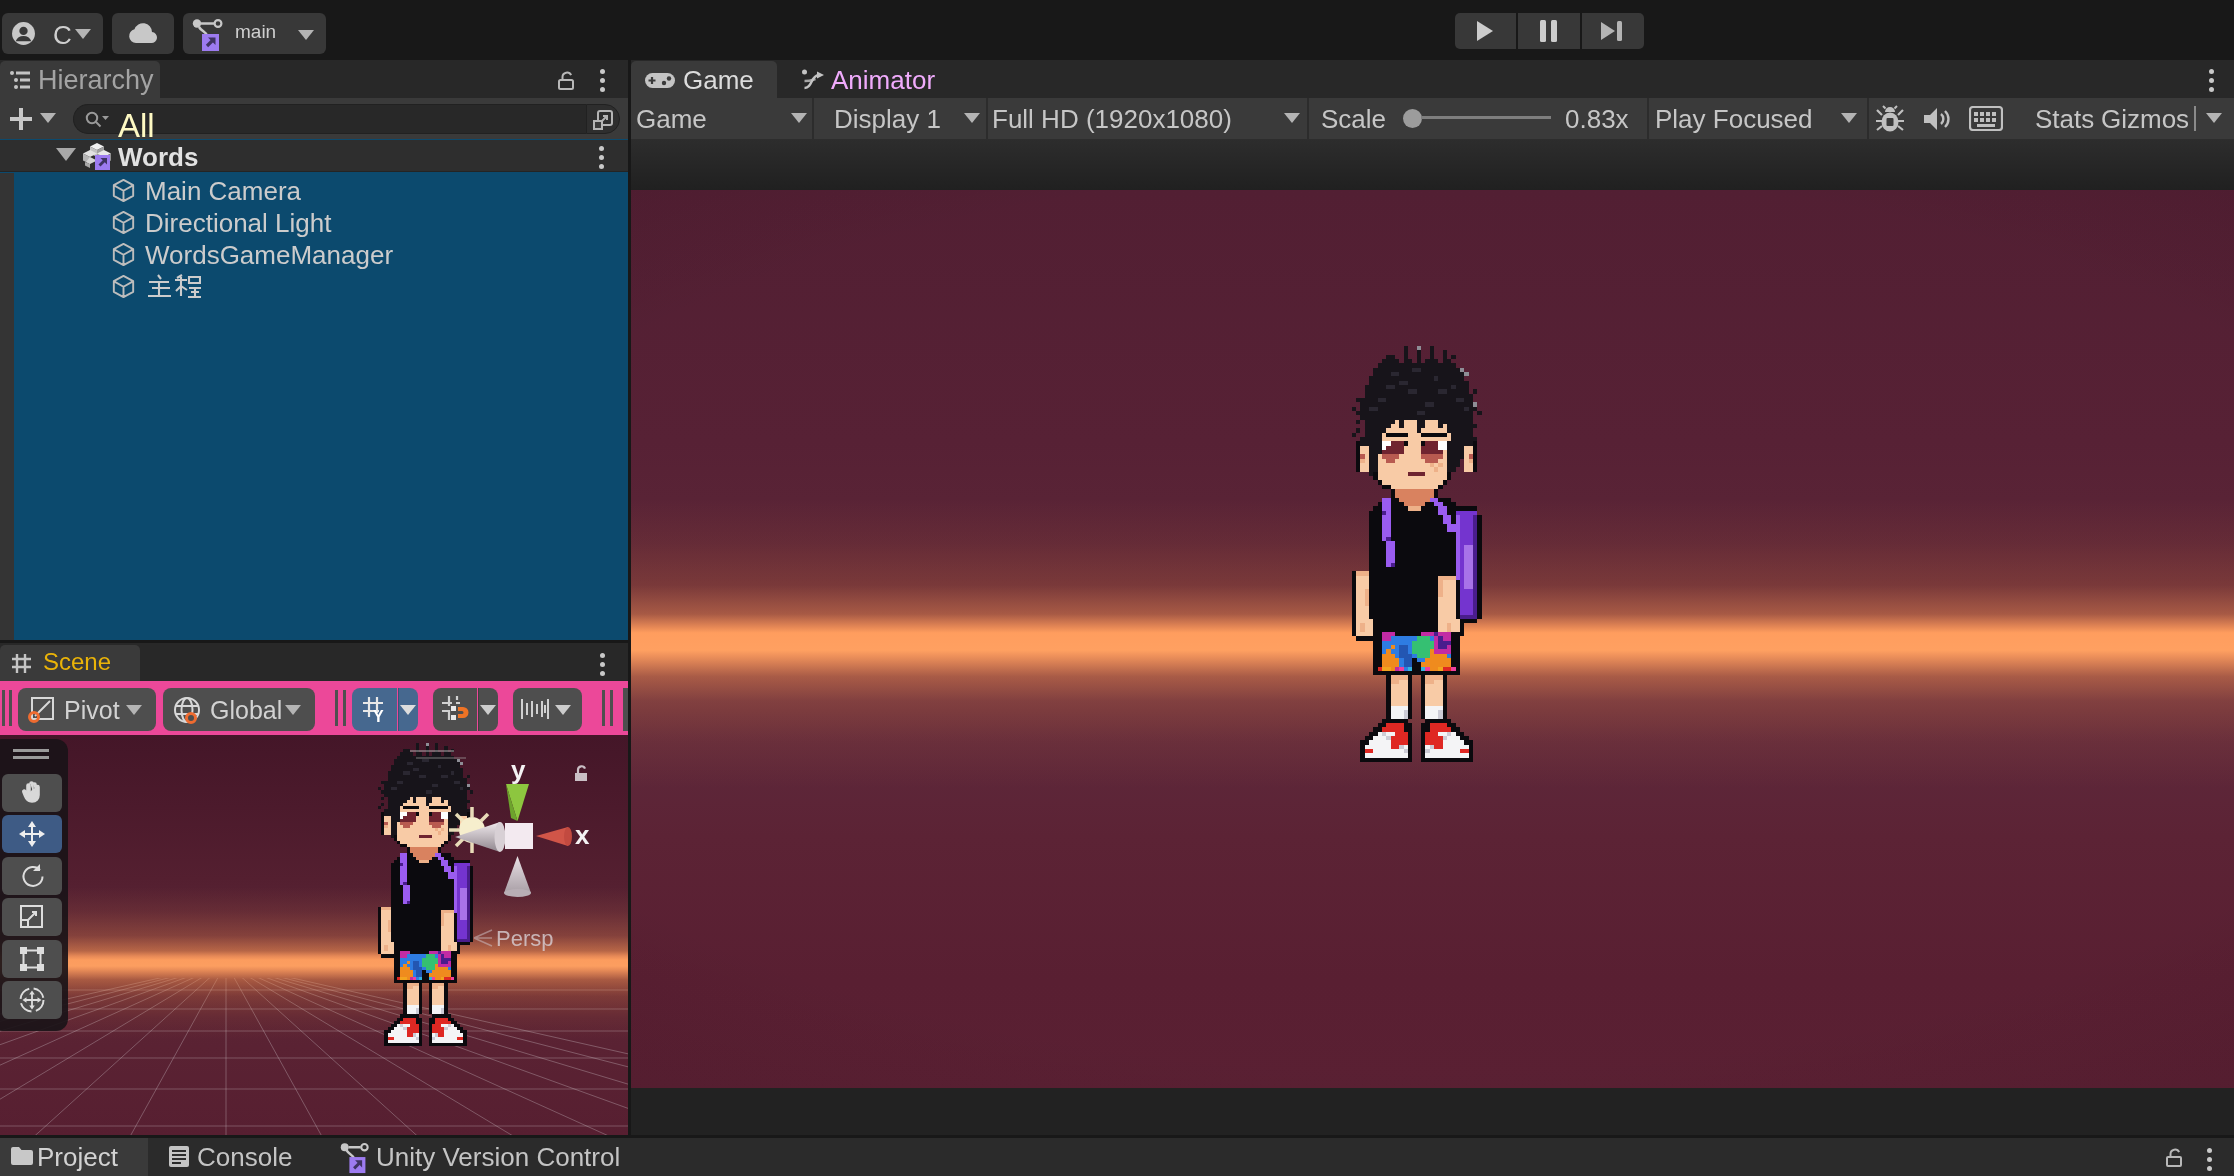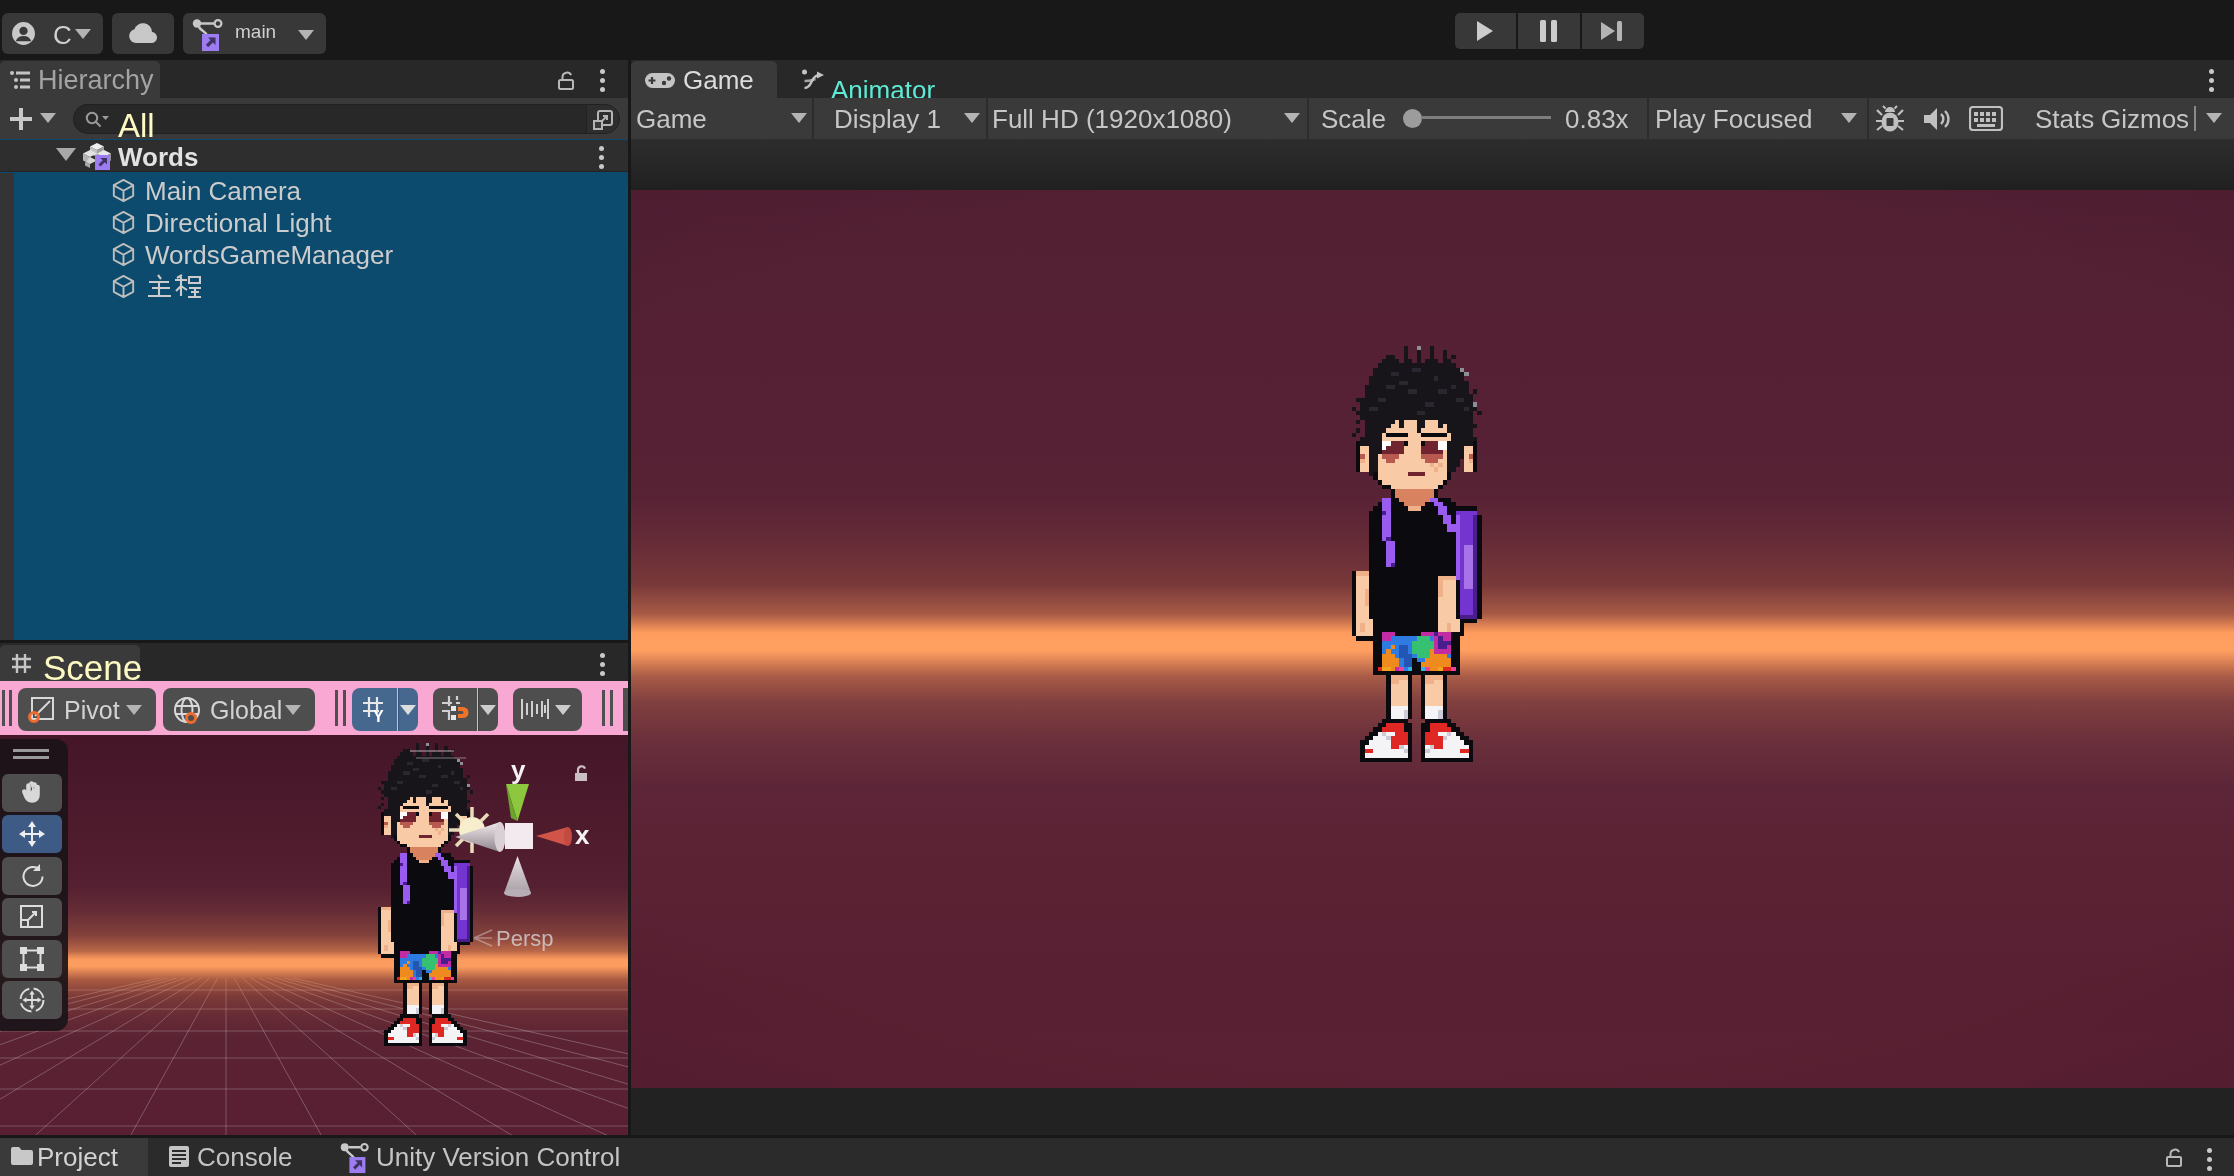--- a/index.html
+++ b/index.html
@@ -195,30 +195,30 @@
 </div>
 
 <div class="abs" style="left:0;top:640px;width:628px;height:495px;background:#282828">
   <div class="abs" style="left:0;top:0;width:628px;height:3px;background:#181818"></div>
 
   <div class="abs" style="left:0;top:3px;width:628px;height:38px;background:#282828">
     <div class="abs" style="left:0;top:2px;width:140px;height:36px;background:#3a3a3a;border-radius:5px 5px 0 0">
       <svg class="abs" style="left:10px;top:7px" width="23" height="23" viewBox="0 0 23 23">
         <path d="M7 2v19M15 2v19M2 7h19M2 15h19" stroke="#c4c4c4" stroke-width="2.4"></path>
       </svg>
-      <span class="txt" style="left:43px;top:3px;font-size:35px;color:#fef9c3">Scene</span>
+      <span class="txt" style="left:43px;top:3px;font-size:24px;color:#eab308">Scene</span>
     </div>
     <div class="kebab abs" style="left:600px;top:10px">
         <i></i>
         <i></i>
         <i></i>
       </div>
   </div>
 
-  <div class="abs" style="left:0;top:41px;width:628px;height:54px;background:#f9a8d4">
+  <div class="abs" style="left:0;top:41px;width:628px;height:54px;background:#ec4899">
     <div class="abs" style="left:2px;top:9px;width:3px;height:36px;background:#4f4f4f"></div>
     <div class="abs" style="left:9px;top:9px;width:3px;height:36px;background:#4f4f4f"></div>
     <div class="abs" style="left:18px;top:7px;width:138px;height:43px;background:#4e4e4e;border-radius:8px">
       <svg class="abs" style="left:10px;top:8px" width="28" height="28" viewBox="0 0 28 28">
         <rect x="4" y="2" width="21" height="21" fill="none" stroke="#d8d8d8" stroke-width="2"></rect>
         <path d="M7 20L22 5" stroke="#d8d8d8" stroke-width="2"></path>
         <circle cx="6" cy="21" r="4.5" fill="none" stroke="#ee6b30" stroke-width="3"></circle>
       </svg>
       <span class="txt" style="left:46px;top:8px;font-size:25px;color:#d2d2d2">Pivot</span>
       <span class="caret" style="left:108px;top:17px"></span>
@@ -430,21 +430,21 @@
           <circle cx="24" cy="5.5" r="2.2" fill="#3a3a3a"></circle>
       </svg>
       <span class="txt" style="left:52px;top:4px;font-size:26px;color:#dcdcdc">Game</span>
     </div>
     <svg class="abs" style="left:170px;top:8px" width="24" height="24" viewBox="0 0 24 24">
       <circle cx="3.5" cy="4" r="2.5" fill="#c4c4c4"></circle>
       <path d="M3.5 20c8 0 6-12 14-13" fill="none" stroke="#c4c4c4" stroke-width="2.4"></path>
       <path d="M3.5 13c6 0 5 0 11-2" fill="none" stroke="#c4c4c4" stroke-width="2.4" opacity="0.8"></path>
       <path d="M23 7l-7-3.5v7z" fill="#c4c4c4"></path>
     </svg>
-    <span class="txt" style="left:200px;top:15px;color:#5eead4">Animator</span>
+    <span class="txt" style="left:200px;top:5px;color:#f0abfc">Animator</span>
     <div class="kebab abs" style="left:1578px;top:9px">
         <i></i>
         <i></i>
         <i></i>
       </div>
   </div>
 
   <div class="abs" style="left:3px;top:38px;width:1603px;height:41px;background:#3a3a3a">
     <span class="txt" style="left:5px;top:6px">Game</span>
     <span class="caret" style="left:160px;top:15px"></span>

